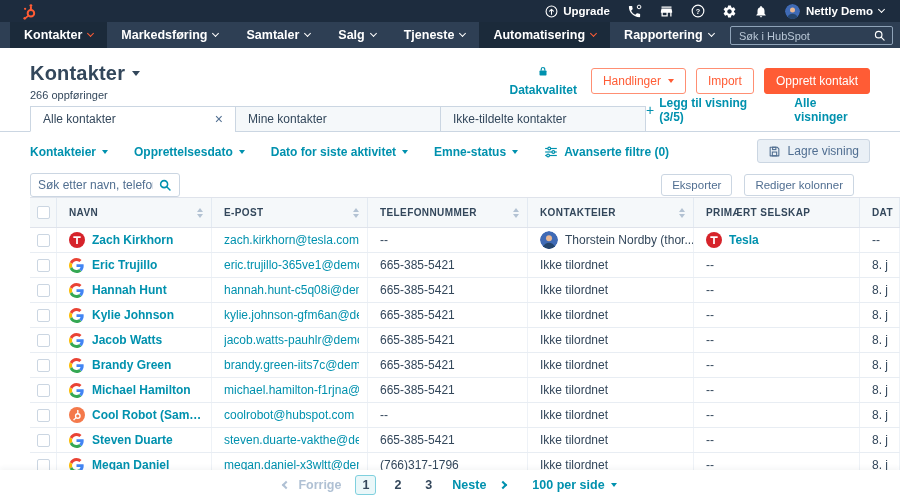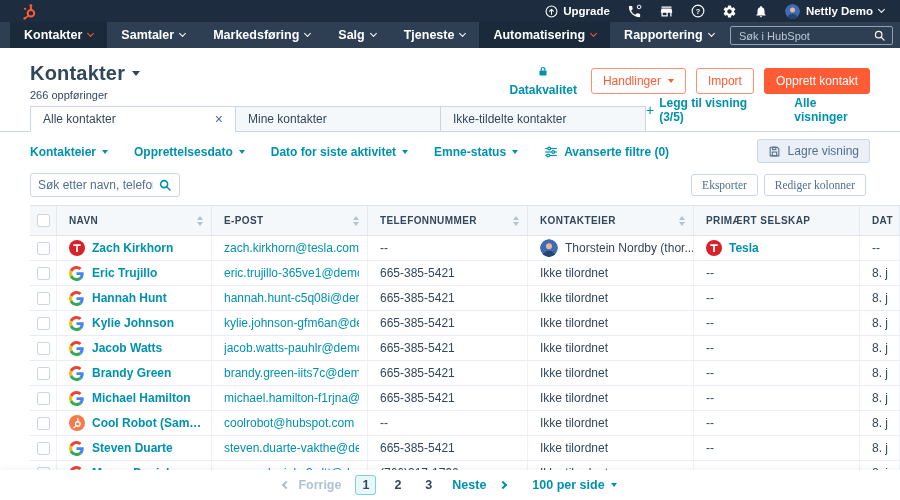--- a/index.html
+++ b/index.html
@@ -58,24 +58,24 @@
   .filterrow { margin:8px 30px 0; display:flex; align-items:center; gap:26px; position:relative; height:24px; }
   .filter-dd { color:#0091ae; font-size:12px; font-weight:600; display:flex; align-items:center; gap:6px; cursor:pointer; }
   .advf { color:#0091ae; font-size:12px; font-weight:600; display:flex; align-items:center; gap:6px; cursor:pointer; }
   .saveview { position:absolute; right:0; top:-1px; }
 
   
   .toolbarrow { margin:9px 30px 0; display:flex; align-items:center; position:relative; height:24px; }
   .tsearch { width:150px; height:24px; border:1px solid #cbd6e2; border-radius:3px; display:flex; align-items:center; padding:0 7px 0 2px; background:#fff; }
   .tsearch input { flex:1; min-width:0; border:none; outline:none; font-size:12px; color:#33475b; padding:0 5px; font-family:inherit; }
   .tsearch input::placeholder { color:#516f90; }
-  .toolbar-right { position:absolute; right:4px; display:flex; gap:6px;font-family:Liberation Serif, serif; }
+  .toolbar-right { position:absolute; right:16px; display:flex; gap:12px; }
 
   
-  .tablewrap { margin:8px 0 0 30px; border-top:1px solid #dfe3eb; }
+  .tablewrap { margin:0 0 0 30px; border-top:1px solid #dfe3eb; }
   .gridcols { display:grid; grid-template-columns:27px 155px 156px 160px 166px 166px 1fr; }
   .thead { background:#f5f8fa; height:30px; border-bottom:1px solid #dfe3eb; }
   .th { display:flex; align-items:center; justify-content:space-between; padding:0 8px 0 12px; font-size:10px; font-weight:700; letter-spacing:.4px; color:#33475b; border-right:1px solid #e3eaf2; white-space:nowrap; overflow:hidden; cursor:pointer; }
   .th.cbhead { justify-content:center; padding:0; cursor:default; }
   .sort { display:inline-flex; flex-direction:column; gap:2px; margin-left:6px; }
   .sort i { width:0; height:0; border-left:3.5px solid transparent; border-right:3.5px solid transparent; display:block; }
   .sort .up { border-bottom:4px solid #b3c2d3; }
   .sort .down { border-top:4px solid #b3c2d3; }
   .trow { height:25px; border-bottom:1px solid #e8edf3; background:#fff; }
   .td { display:flex; align-items:center; gap:7px; padding:0 8px 0 12px; font-size:12px; border-right:1px solid #eef2f7; white-space:nowrap; overflow:hidden; }
@@ -167,25 +167,25 @@
     </div>
   </div>
 
   <div class="navrow">
     <div class="navitems" id="nav-items">
         <div class="navitem active">
           <span>Kontakter</span>
           <span class="vchev orange"></span>
         </div>
         <div class="navitem">
+          <span>Markedsføring</span>
+          <span class="vchev"></span>
+        </div>
+        <div class="navitem">
           <span>Samtaler</span>
-          <span class="vchev"></span>
-        </div>
-        <div class="navitem">
-          <span>Markedsføring</span>
           <span class="vchev"></span>
         </div>
         <div class="navitem">
           <span>Salg</span>
           <span class="vchev"></span>
         </div>
         <div class="navitem">
           <span>Tjeneste</span>
           <span class="vchev"></span>
         </div>

